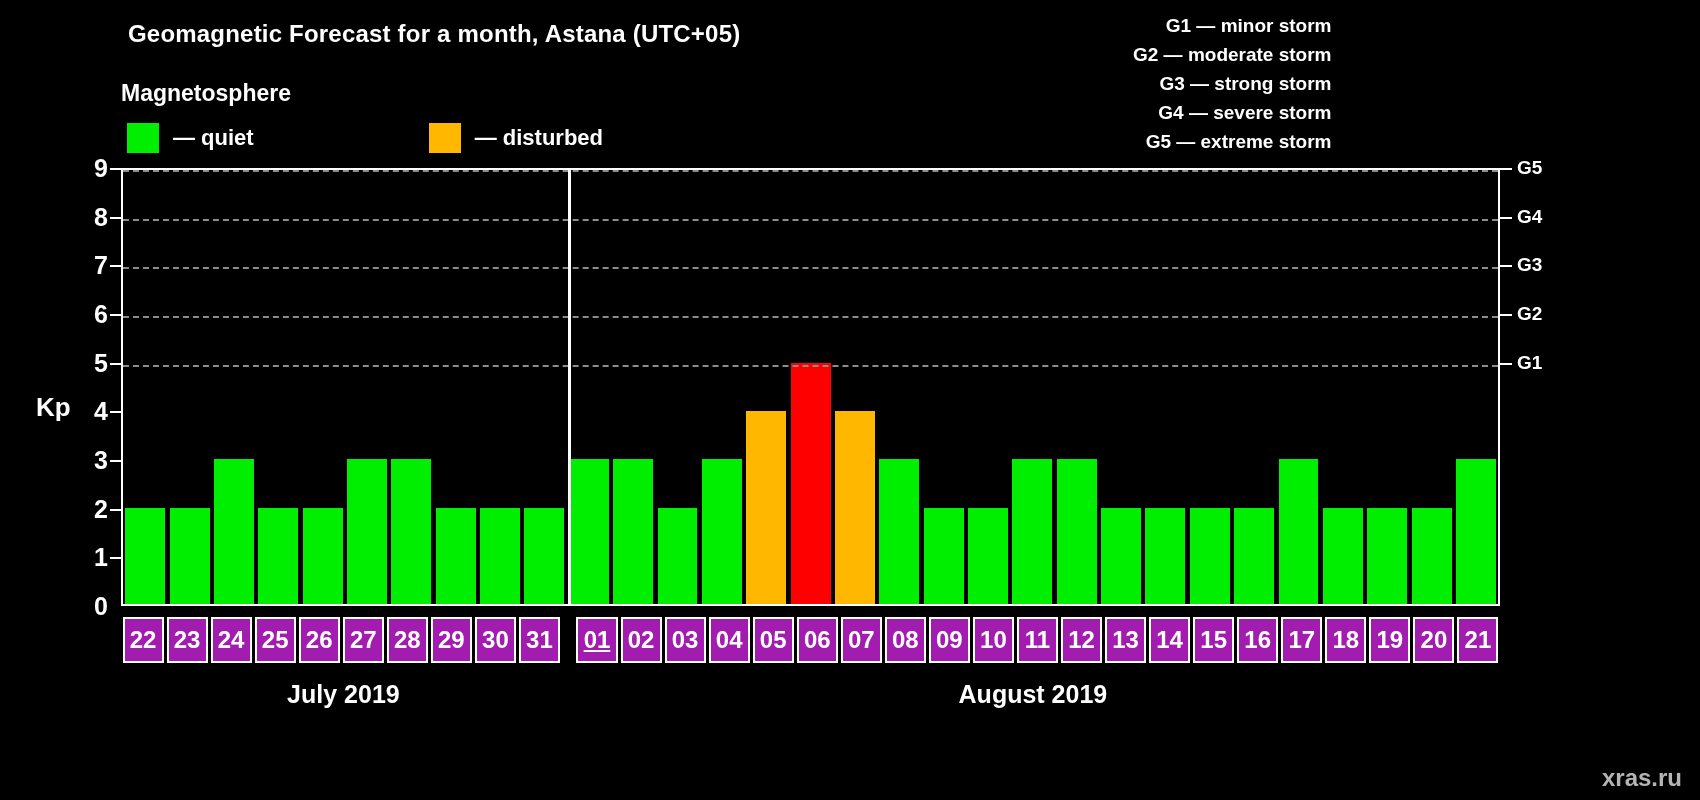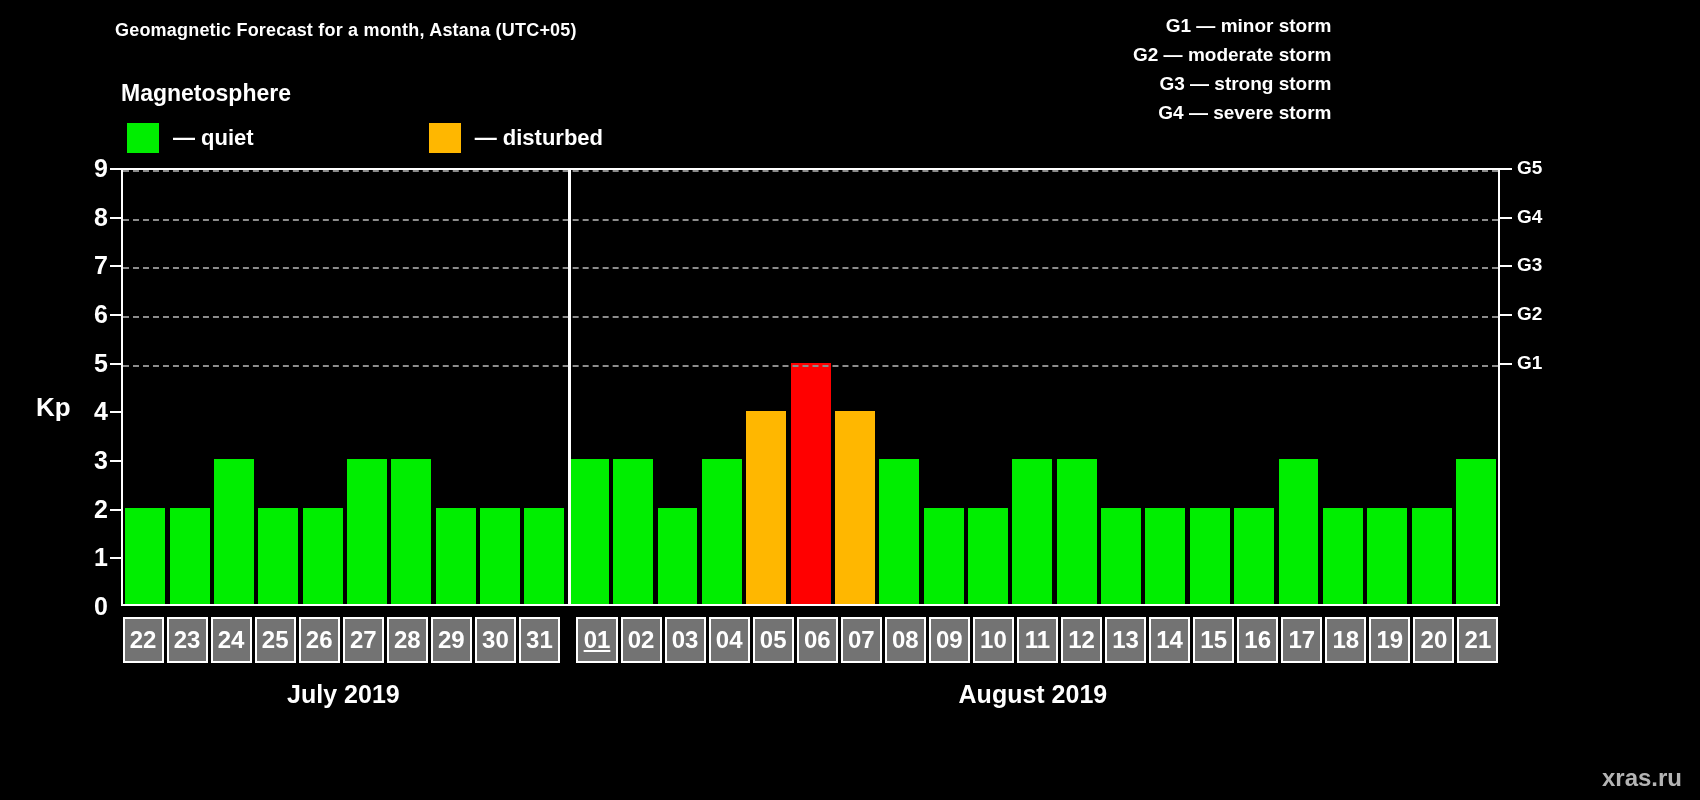--- a/index.html
+++ b/index.html
@@ -2,22 +2,22 @@
 <html><head>
 <meta charset="utf-8">
 <style>
   html,body{margin:0;padding:0;background:#000;}
   body{
     width:1700px;height:800px;position:relative;overflow:hidden;
     font-family:"Liberation Sans",sans-serif;color:#fff;
   }
   
   #chart-title{
-    position:absolute;left:115px;top:20px;
-    font-size:18px;font-weight:bold;letter-spacing:.2px;white-space:nowrap;text-align:center;
+    position:absolute;left:128px;top:20px;
+    font-size:24px;font-weight:bold;letter-spacing:.2px;white-space:nowrap;text-align:center;
   }
   #legend-heading{
     position:absolute;left:121px;top:80px;
     font-size:23px;font-weight:bold;
   }
   #legend-row{
     position:absolute;left:121px;top:123px;
     display:flex;align-items:center;
   }
   .legend-item{display:flex;align-items:center;}
@@ -81,21 +81,21 @@
   }
   
   #day-row{
     position:absolute;left:121px;top:617px;
     width:1379px;height:46px;display:flex;
   }
   .day-cell{
     flex:1 1 0;margin:0 1.5px;
     border:2px solid #fff;box-sizing:border-box;
     display:flex;align-items:center;justify-content:center;
-    font-size:24px;font-weight:bold;background:#737373;
+    font-size:24px;font-weight:bold;background:#a21caf;
   }
   .day-cell.month-start{margin-left:15px;text-decoration:underline;}
   
   .month-label{
     position:absolute;top:680px;
     font-size:25px;font-weight:bold;text-align:center;
   }
   #watermark{
     position:absolute;right:18px;bottom:8px;
     font-size:24px;font-weight:bold;color:#b4b4b4;
@@ -116,20 +116,21 @@
       <span class="legend-swatch" style="background: rgb(255, 183, 0);"></span>
       <span class="legend-label">— disturbed</span>
     </div>
   </div>
 
 <div id="storm-scale">
     <div class="storm-line">G1 — minor storm</div>
     <div class="storm-line">G2 — moderate storm</div>
     <div class="storm-line">G3 — strong storm</div>
     <div class="storm-line">G4 — severe storm</div>
+    <div class="storm-line">G5 — extreme storm</div>
   </div>
 
 <div id="y-axis-title">Kp</div>
 
 <div id="plot-frame">
   <div id="plot-inner">
     <div id="bars">
         <div class="bar-slot">
           <div class="bar" title="Kp 2" style="height: 22.2222%; background: rgb(0, 238, 0);"></div>
         </div>

